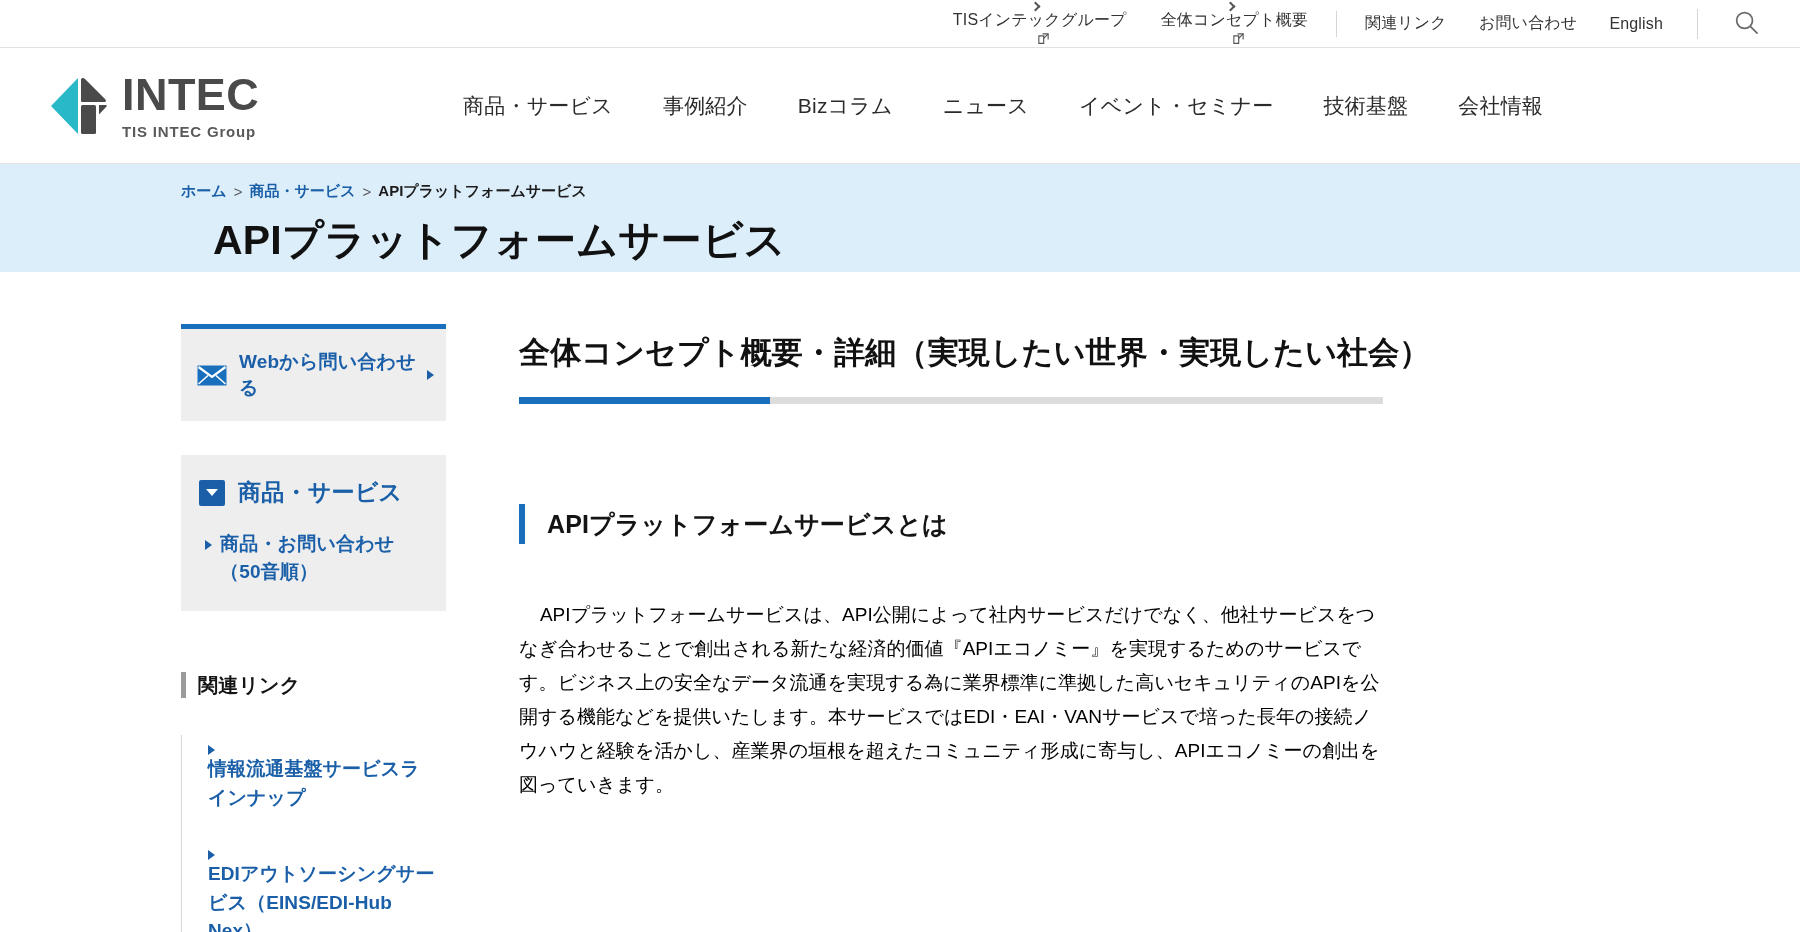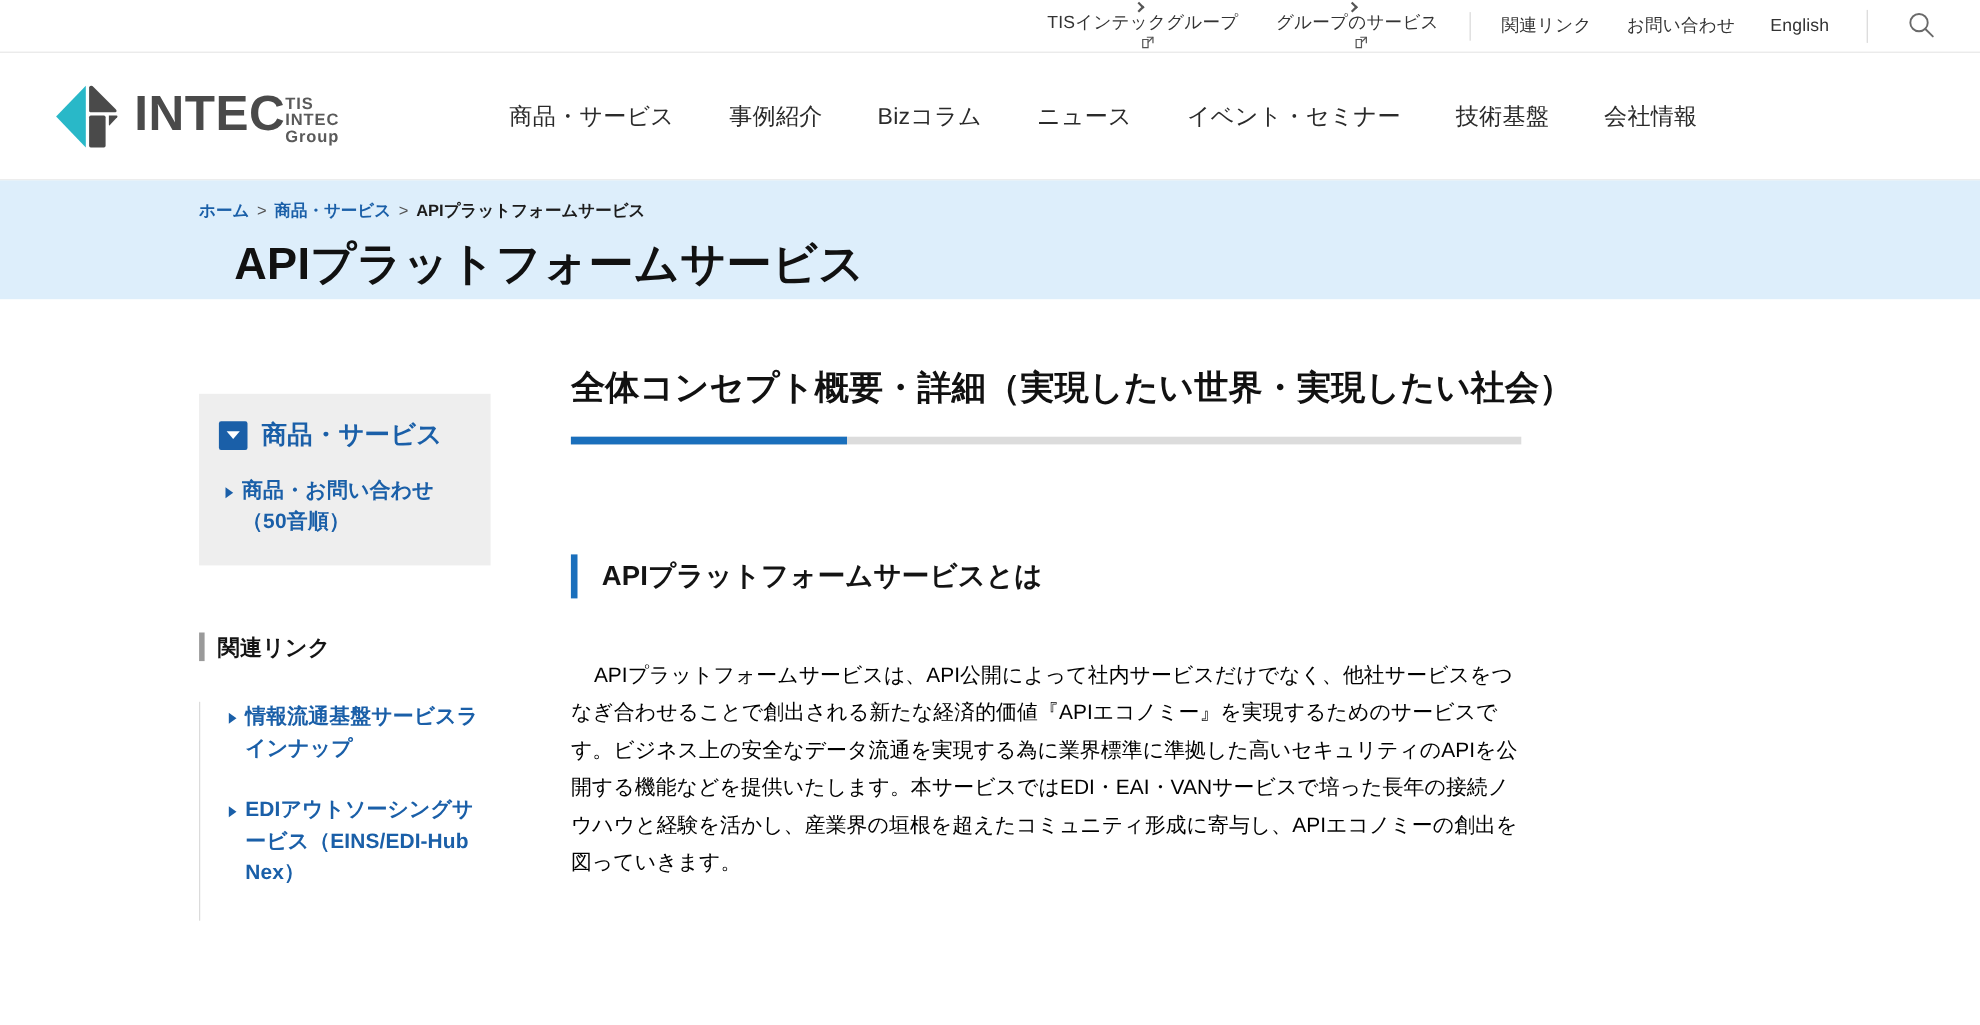--- a/index.html
+++ b/index.html
@@ -85,21 +85,21 @@
     border-bottom: 1px solid #e6e6e6;
   }
   .logo-block {
     display: flex;
     align-items: center;
     margin-left: 48px;
     text-decoration: none;
     width: 270px;
   }
   .logo-mark { width: 62px; height: 62px; flex: 0 0 62px; margin-right: 12px; }
-  .logo-text-wrap { display: flex; flex-direction: row; justify-content: center; }
+  .logo-text-wrap { display: flex; flex-direction: column; justify-content: center; }
   .logo-word {
     font-size: 45px;
     font-weight: 700;
     color: #4a4a4a;
     letter-spacing: 0.01em;
     line-height: 1;
     font-family: "Liberation Sans", sans-serif;
   }
   .logo-sub {
     font-size: 15px;
@@ -276,20 +276,21 @@
   .rel-list { margin: 0; padding: 0; list-style: none; }
   .rel-item { padding: 0 10px 28px 26px; }
   .rel-link {
     display: flex;
     text-decoration: none;
     font-size: 19px;
     font-weight: 700;
     color: #1a5fa8;
     line-height: 1.5;
     letter-spacing: .005em;
+    flex-direction: column;
   }
 
   
   .content-h2 {
     font-size: 31px;
     font-weight: 700;
     color: #111111;
     letter-spacing: 0.005em;
     margin: 0;
     line-height: 1.2;
@@ -350,21 +351,21 @@
         <svg viewBox="0 0 14 14" width="13" height="13" aria-hidden="true">
           <path d="M2 4.2h5.2v8H2z" fill="none" stroke="#555" stroke-width="1.2"></path>
           <path d="M6 2h6v6" fill="none" stroke="#555" stroke-width="1.2"></path>
           <path d="M12 2L7 7" stroke="#555" stroke-width="1.2" fill="none"></path>
         </svg>
       </span>
     </a>
 
     <a class="util-link util-group" href="#">
       <span class="chev"></span>
-      <span>グループのサービス</span>
+      <span>全体コンセプト概要</span>
       <span class="ext-icon">
         <svg viewBox="0 0 14 14" width="13" height="13" aria-hidden="true">
           <path d="M2 4.2h5.2v8H2z" fill="none" stroke="#555" stroke-width="1.2"></path>
           <path d="M6 2h6v6" fill="none" stroke="#555" stroke-width="1.2"></path>
           <path d="M12 2L7 7" stroke="#555" stroke-width="1.2" fill="none"></path>
         </svg>
       </span>
     </a>
 
     <div class="util-divider"></div>
@@ -422,20 +423,33 @@
     <span class="bc-sep">&gt;</span>
     <span class="bc-current">APIプラットフォームサービス</span>
   </div>
   <h1 class="page-title">APIプラットフォームサービス</h1>
 </section>
 
 <div class="page-body">
 
   <aside class="sidebar">
 
+    <div class="contact-box">
+      <a class="contact-link" href="#">
+        <span class="mail-icon">
+          <svg viewBox="0 0 30 21" width="30" height="21" aria-hidden="true">
+            <rect x="0.5" y="0.5" width="29" height="20" fill="#1a6fbc"></rect>
+            <path d="M1.5 2 L15 12 L28.5 2" fill="none" stroke="#ffffff" stroke-width="2.2"></path>
+            <path d="M1.5 19 L11 10.5 M28.5 19 L19 10.5" fill="none" stroke="#ffffff" stroke-width="1.6"></path>
+          </svg>
+        </span>
+        <span class="contact-text">Webから問い合わせる</span>
+        <span class="contact-arrow"></span>
+      </a>
+    </div>
 
     <div class="side-card">
       <a class="side-card-head" href="#">
         <span class="sq-toggle">
             <i></i>
           </span>
         <span class="side-card-title">商品・サービス</span>
       </a>
       <ul class="side-sub-list">
         <li class="side-sub-item">

